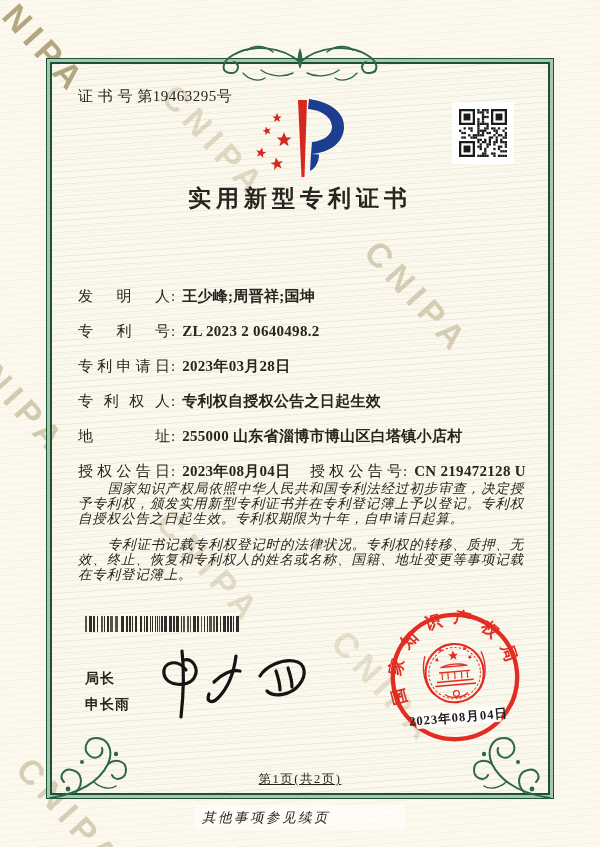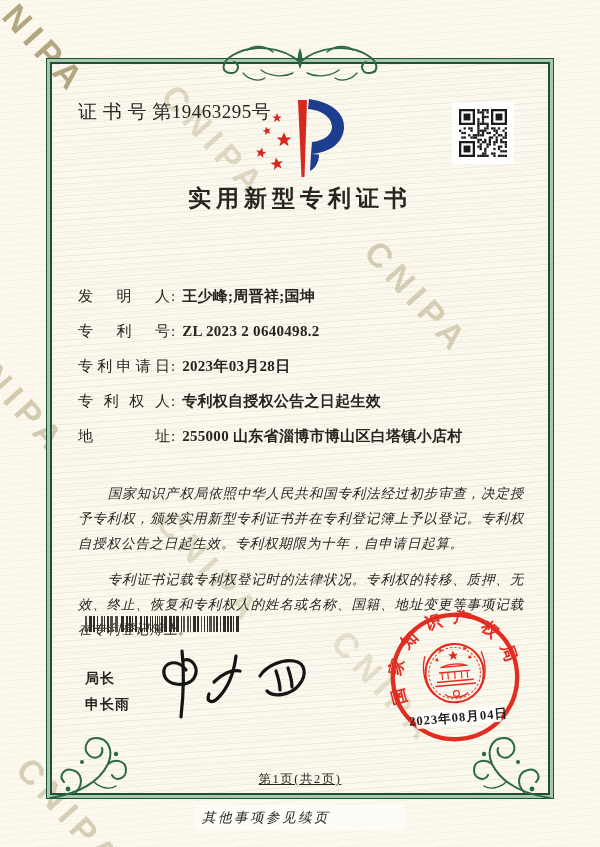--- a/index.html
+++ b/index.html
@@ -12,29 +12,29 @@
   .abs{position:absolute;}
   
   .wm{position:absolute;font-family:"Liberation Sans","DejaVu Sans",sans-serif;
       font-weight:bold;font-size:34px;letter-spacing:7px;color:#b3a680;
       transform:rotate(48deg);transform-origin:center;white-space:nowrap;pointer-events:none;}
   
   .frame{position:absolute;left:50px;top:62px;width:500px;height:733px;box-sizing:border-box;
      border:2px solid #1c5136;
      box-shadow:0 0 0 3px #a9c7ae, 0 0 0 4px #1c5136;
      background-image:repeating-linear-gradient(176deg, rgba(110,160,125,0.10) 0 1px, transparent 1px 6px);}
-  .cert-number{left:78px;top:99px;font-size:19px;letter-spacing:0.5px;}
+  .cert-number{left:78px;top:87px;font-size:15px;letter-spacing:0.5px;}
   .title{left:0;top:183px;width:600px;text-align:center;font-size:23px;font-weight:bold;letter-spacing:5px;}
   .qr-wrap{left:452px;top:102px;width:62px;height:62px;background:#fff;}
   .field{position:absolute;left:78px;width:460px;font-size:15px;white-space:nowrap;}
   .flabel{display:inline-block;width:92px;text-align:justify;text-align-last:justify;}
   .fcolon{display:inline-block;margin:0 7px 0 1px;}
   .fvalue{font-weight:600;letter-spacing:0.3px;}
   .fpair2{position:absolute;left:232px;top:0;}
-  .paras{left:78px;top:481px;width:446px;font-size:13.5px;line-height:25px;
+  .paras{left:78px;top:481px;width:446px;font-size:13.5px;line-height:15px;
      font-style:italic;text-align:justify;letter-spacing:0.8px;}
   .paras p{margin:0 0 11px 0;text-indent:2.2em;}
   .signer{left:85px;font-family:"Liberation Sans","DejaVu Sans",sans-serif;
      font-weight:bold;font-size:14px;letter-spacing:1px;}
   .page-note{left:50px;top:771px;width:500px;text-align:center;font-size:12.5px;letter-spacing:1.5px;text-decoration:underline;}
   .cont-band{left:195px;top:805px;width:210px;height:25px;background:rgba(255,255,255,0.55);}
   .cont-note{left:0;top:809px;width:532px;text-align:center;font-size:13.5px;letter-spacing:2.5px;font-style:italic;}
   svg{display:block;}
 </style>
 </head>
@@ -251,20 +251,26 @@
   </div>
   <div class="field" style="top:357px">
     <span class="flabel">专利申请日</span><span class="fcolon">:</span><span class="fvalue">2023年03月28日</span>
   </div>
   <div class="field" style="top:392px">
     <span class="flabel">专利权人</span><span class="fcolon">:</span><span class="fvalue">专利权自授权公告之日起生效</span>
   </div>
   <div class="field" style="top:427px">
     <span class="flabel">地址</span><span class="fcolon">:</span><span class="fvalue">255000 山东省淄博市博山区白塔镇小店村</span>
   </div>
+  <div class="field" style="top:462px">
+    <span class="flabel">授权公告日</span><span class="fcolon">:</span><span class="fvalue">2023年08月04日</span>
+    <span class="fpair2">
+      <span class="flabel">授权公告号</span><span class="fcolon">:</span><span class="fvalue">CN 219472128 U</span>
+    </span>
+  </div>
 
   <div class="abs paras">
     <p>国家知识产权局依照中华人民共和国专利法经过初步审查，决定授予专利权，颁发实用新型专利证书并在专利登记簿上予以登记。专利权自授权公告之日起生效。专利权期限为十年，自申请日起算。</p>
     <p>专利证书记载专利权登记时的法律状况。专利权的转移、质押、无效、终止、恢复和专利权人的姓名或名称、国籍、地址变更等事项记载在专利登记簿上。</p>
   </div>
 
   <div class="abs" style="left:85px;top:616px;">
     <svg id="barcode" width="156" height="16">
         <rect x="0" y="0" width="2" height="16" fill="#55524c"></rect>
         <rect x="4" y="0" width="3" height="16" fill="#2f2d2a"></rect>

